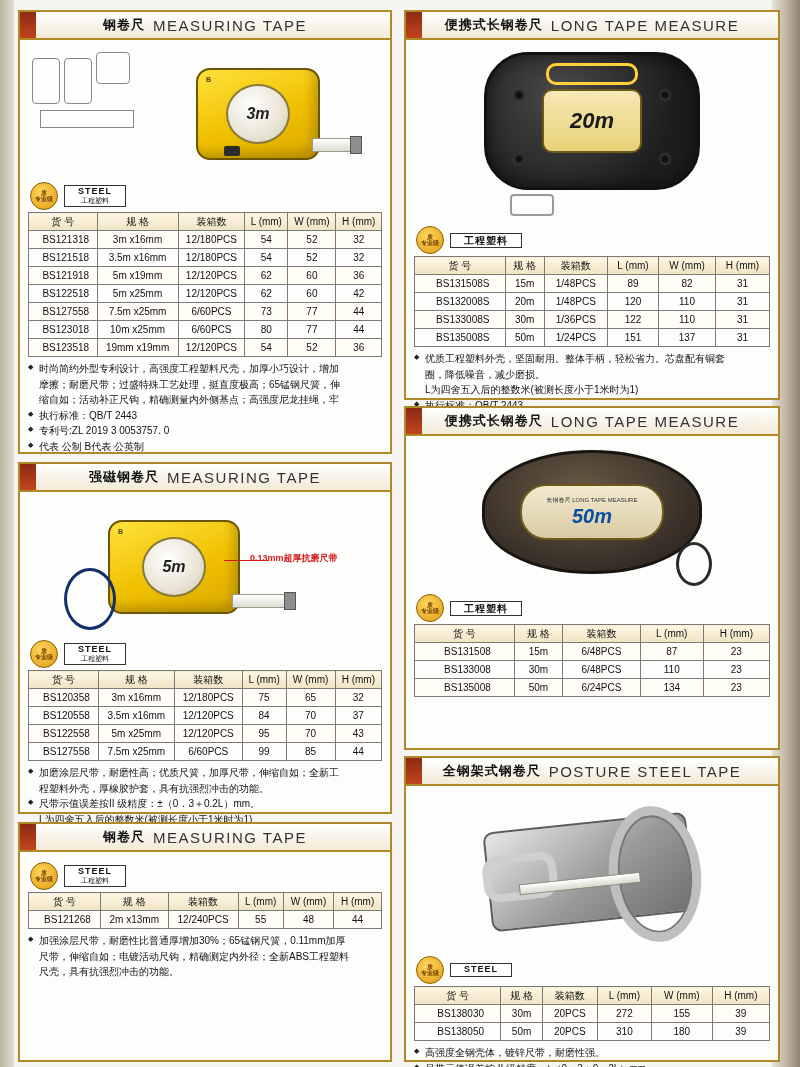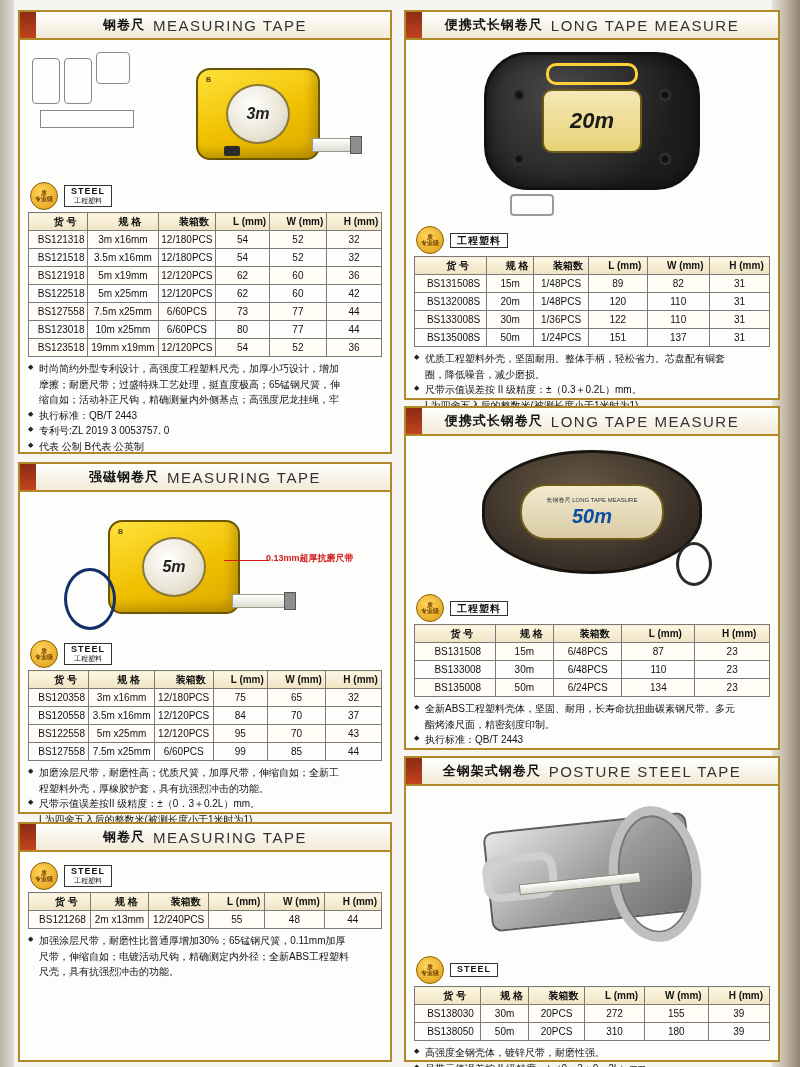--- a/index.html
+++ b/index.html
@@ -140,28 +140,28 @@
   }
 
   
   .badges{display:flex;align-items:center;gap:6px;margin:4px 0 2px 2px;}
   .seal{
     width:26px;height:26px;border-radius:50%;
     background:radial-gradient(circle at 40% 35%,#ffd75e,#e09a12);
     border:1px solid #8a5f00;color:#6b3a00;font-size:6px;font-weight:bold;
     display:flex;flex-direction:column;align-items:center;justify-content:center;line-height:1.05;
   }
-  .tagbox{border:1px solid #333;padding:1px 6px;line-height:1.1;text-align:center;background:#fff;}
+  .tagbox{border:1px solid #333;padding:1px 13px;line-height:1.1;text-align:center;background:#fff;}
   .tagbox .t1{font-size:9px;font-weight:bold;letter-spacing:1px;}
   .tagbox .t2{font-size:7px;}
 
   
   table{border-collapse:collapse;width:100%;font-size:10px;}
   th,td{border:1px solid #7a7a7a;text-align:center;padding:1px 2px;height:15px;}
-  thead th{background:linear-gradient(180deg,#fdf6e3,#f0e4c4);font-weight:bold;padding-left:16px;}
+  thead th{background:linear-gradient(180deg,#fdf6e3,#f0e4c4);font-weight:normal;}
   td.code{font-family:"Liberation Sans",sans-serif;padding-left:8px;}
   tbody tr:nth-child(odd){background:#fffdf6;}
 
   
   ul.notes{list-style:none;margin:5px 0 0 0;padding:0;font-size:10px;line-height:1.45;}
   ul.notes li{position:relative;padding-left:11px;margin-bottom:1px;}
   ul.notes li:before{content:"◆";position:absolute;left:0;top:0;font-size:7px;color:#222;}
   ul.notes li.cont:before{content:"";}
   .redcall{
     position:absolute;font-size:9px;color:#d01b1b;font-weight:bold;white-space:nowrap;
@@ -298,21 +298,21 @@
     <div class="body">
       <div class="imgarea" style="height:138px;text-decoration:underline;">
         <div class="tape3m" style="left:80px;top:22px;width:128px;height:90px;">
           <span class="brand">B</span>
           <div class="ring">5m</div>
         </div>
         <div class="blade" style="left:204px;top:96px;width:56px;"></div>
         <div class="hook" style="left:256px;top:94px;"></div>
         <div class="strap" style="left:36px;top:70px;width:46px;height:56px;"></div>
         <div class="redline" style="left:196px;top:62px;width:44px;"></div>
-        <div class="redcall" style="left:238px;top:54px;text-align:center;">0.13mm超厚抗磨尺带</div>
+        <div class="redcall" style="left:222px;top:54px;text-align:center;">0.13mm超厚抗磨尺带</div>
       </div>
 
       <div class="badges">
         <div class="seal">
           <span>质</span>
           <span>专业级</span>
         </div>
         <div class="tagbox">
           <div class="t1">STEEL</div>
           <div class="t2">工程塑料</div>
@@ -497,21 +497,20 @@
               <td>151</td>
               <td>137</td>
               <td>31</td>
             </tr>
         </tbody>
       </table>
 
       <ul class="notes">
         <li>优质工程塑料外壳，坚固耐用。整体手柄，轻松省力。芯盘配有铜套</li>
         <li class="cont">圈，降低噪音，减少磨损。</li>
-        <li>尺带示值误差按 II 级精度：±（0.3＋0.2L）mm。</li>
         <li class="cont">L为四舍五入后的整数米(被测长度小于1米时为1)</li>
         <li>执行标准：QB/T 2443</li>
       </ul>
     </div>
   </div>
 
   <div class="panel" style="left:404px;top:406px;width:372px;height:340px;">
     <div class="hdr">
       <span class="cn">便携式长钢卷尺</span>
       <span class="en">LONG TAPE MEASURE</span>
@@ -565,25 +564,20 @@
           <tr>
               <td class="code">BS135008</td>
               <td>50m</td>
               <td>6/24PCS</td>
               <td>134</td>
               <td>23</td>
             </tr>
         </tbody>
       </table>
 
-      <ul class="notes">
-        <li>全新ABS工程塑料壳体，坚固、耐用，长寿命抗扭曲碳素钢尺带。多元</li>
-        <li class="cont">酯烤漆尺面，精密刻度印制。</li>
-        <li>执行标准：QB/T 2443</li>
-      </ul>
     </div>
   </div>
 
   <div class="panel" style="left:404px;top:756px;width:372px;height:302px;">
     <div class="hdr">
       <span class="cn">全钢架式钢卷尺</span>
       <span class="en">POSTURE STEEL TAPE</span>
     </div>
     <div class="body">
       <div class="imgarea" style="height:156px;">

